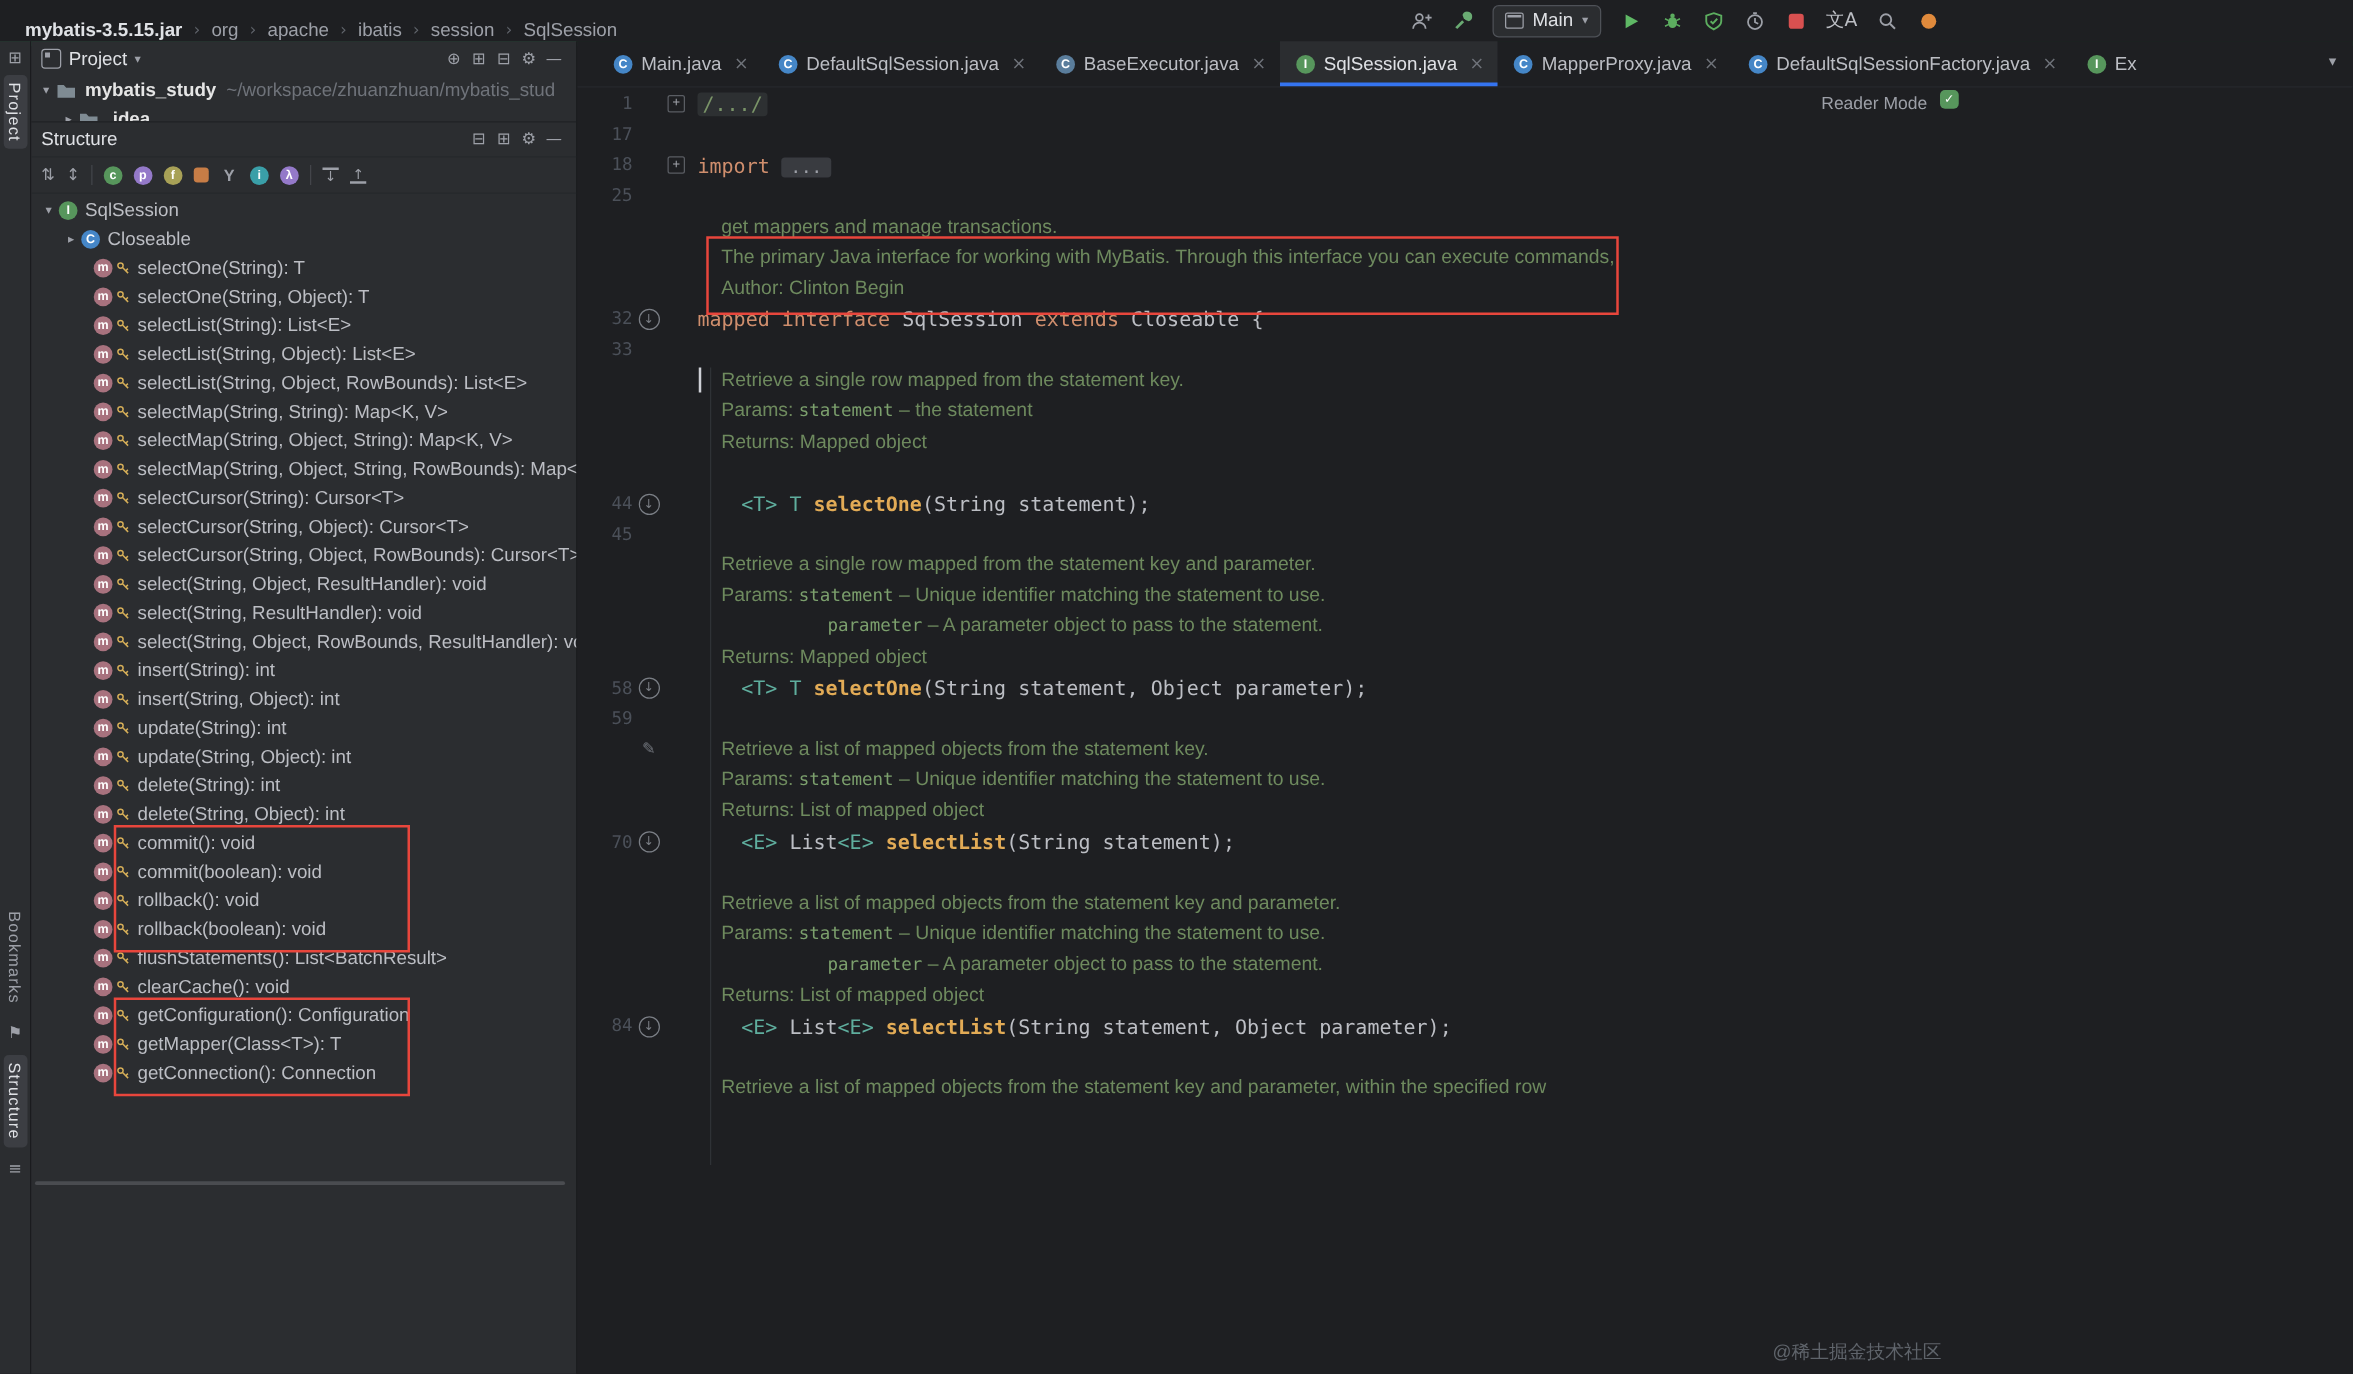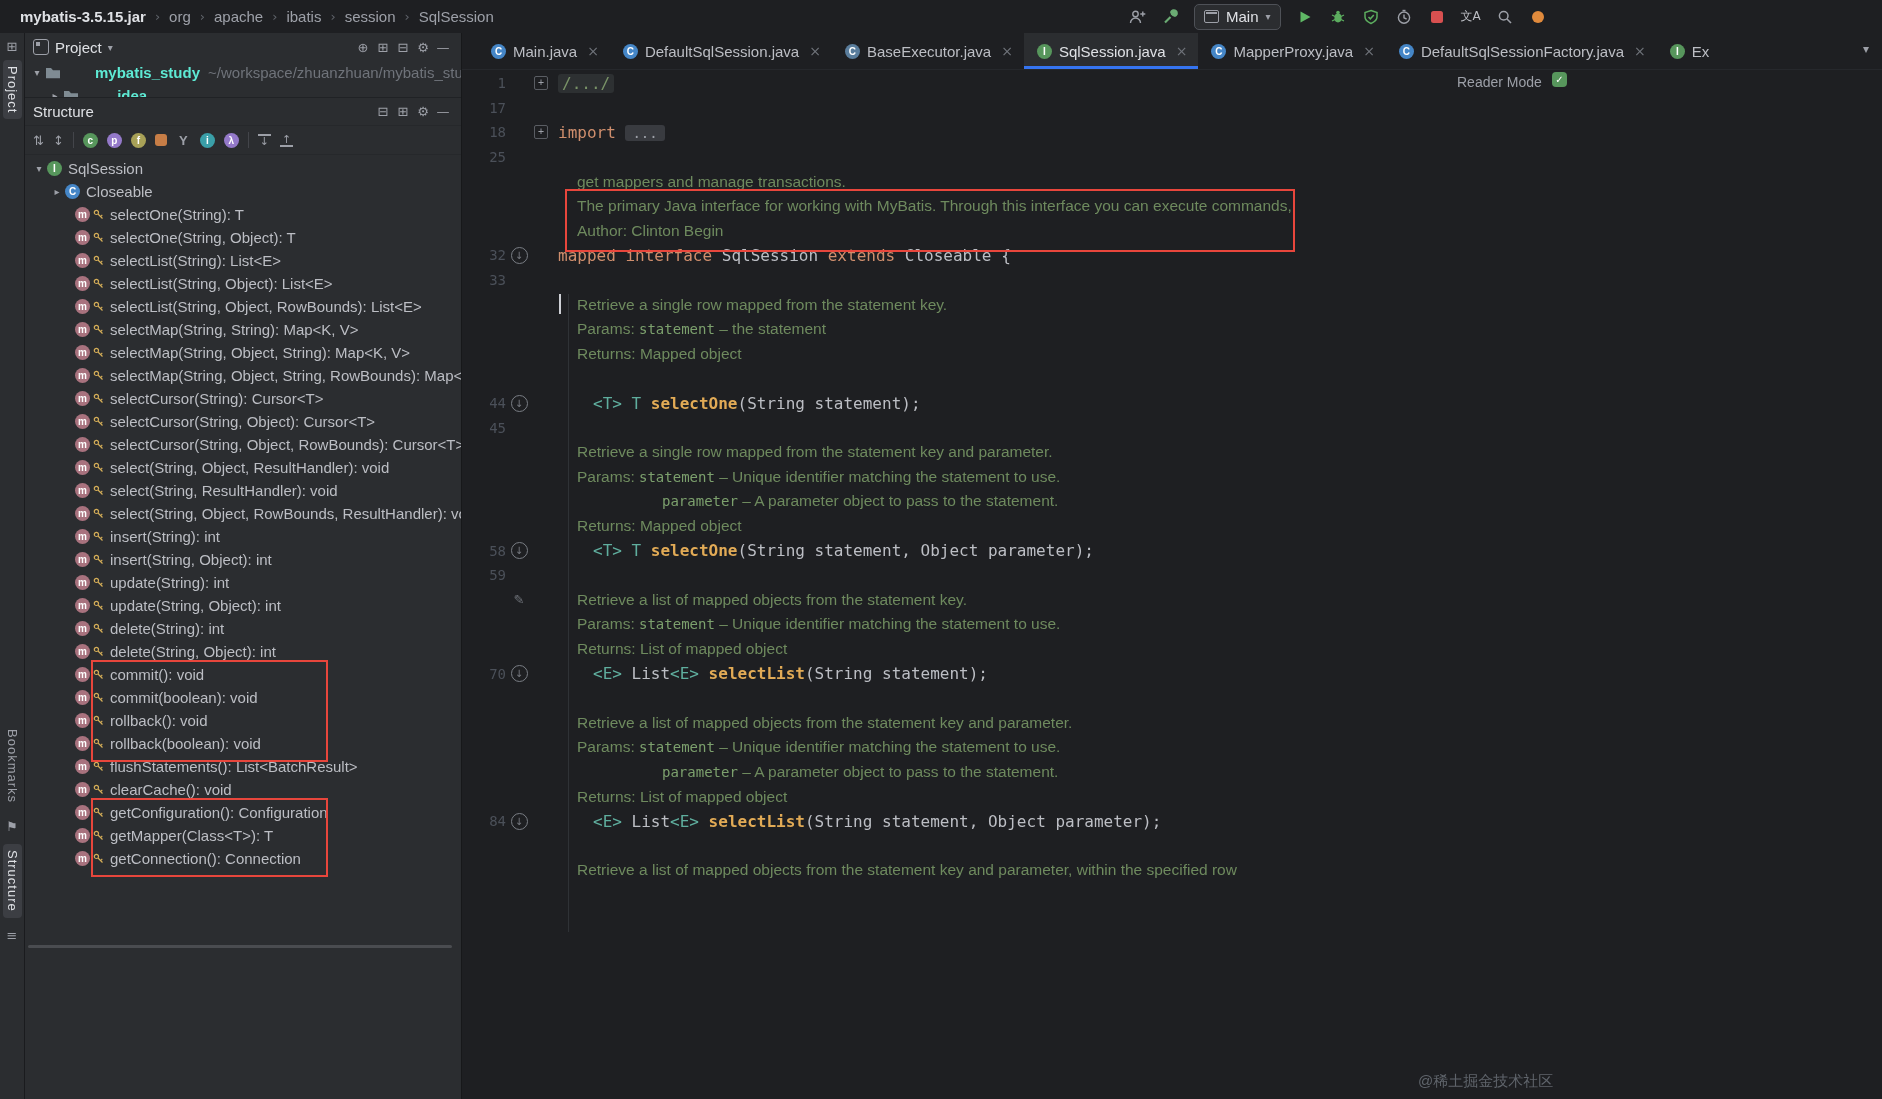--- a/index.html
+++ b/index.html
@@ -5,34 +5,34 @@
   html,body{margin:0;padding:0;}
   body{
     width:1882px;height:1099px;position:relative;overflow:hidden;
     background:#1e1f22;color:#bcbec4;
     font-family:"Liberation Sans",sans-serif;font-size:15px;
   }
   .g{font-family:"DejaVu Sans",sans-serif;}
 
   
   .titlebar{position:absolute;top:0;left:0;right:0;height:33px;background:#1e1f22;
-    border-bottom:4px solid #14532d;display:flex;align-items:center;}
+    border-bottom:4px solid #14532d;display:flex;align-items:flex-end;}
   .breadcrumbs{margin-left:20px;display:flex;align-items:center;gap:9px;color:#9da0a8;}
   .breadcrumbs .crumb.first{color:#dfe1e5;font-weight:bold;}
   .crumb-sep{color:#60646b;font-size:13px;}
   .tb-icons{position:absolute;left:1128px;top:0;height:33px;display:flex;align-items:center;gap:15px;}
   .tbi{display:inline-flex;align-items:center;justify-content:center;width:18px;height:18px;}
   .run-widget{display:inline-flex;align-items:center;gap:7px;height:24px;padding:0 9px;
     border:1px solid #4e5157;border-radius:5px;background:#2b2d30;color:#dfe1e5;}
   .win-ico{width:13px;height:11px;border:1.4px solid #9da0a8;border-radius:2px;position:relative;}
   .win-ico:before{content:"";position:absolute;left:1px;right:1px;top:1px;height:2px;background:#9da0a8;}
   .pill-chev{color:#9da0a8;font-size:10px;}
   .stop-sq{width:12px;height:12px;border-radius:2.5px;background:#d85050;}
   .status-dot{width:12px;height:12px;border-radius:50%;background:#e08a3c;}
-  .translate{font-size:12px;color:#bcbec4;white-space:nowrap;}
+  .translate{font-size:15px;color:#bcbec4;white-space:nowrap;}
 
   
   .strip{position:absolute;left:0;top:33px;bottom:0;width:24px;background:#2b2d30;
     border-right:1px solid #1a1b1e;display:flex;flex-direction:column;align-items:center;}
   .strip-label{writing-mode:vertical-rl;font-size:13px;color:#9da0a8;letter-spacing:1px;
     padding:6px 2px;border-radius:4px;}
   .strip-label.active{background:#3c3e43;color:#dfe1e5;}
   .strip-top{margin-top:6px;display:flex;flex-direction:column;align-items:center;gap:6px;}
   .strip-bottom{position:absolute;top:690px;display:flex;flex-direction:column;align-items:center;gap:10px;}
   .strip-ico{color:#9da0a8;font-size:13px;}
@@ -43,21 +43,21 @@
   .panel-header{height:28px;display:flex;align-items:center;padding:0 8px;gap:6px;color:#dfe1e5;}
   .panel-header .spacer{flex:1;}
   .hdr-ico{color:#9da0a8;font-size:13px;width:20px;text-align:center;cursor:default;}
   .proj-ico{width:14px;height:14px;border:1.4px solid #9da0a8;border-radius:3px;position:relative;}
   .proj-ico:before{content:"";position:absolute;left:2px;top:2px;width:4px;height:4px;background:#9da0a8;}
   .chev-small{color:#9da0a8;font-size:10px;}
 
   .proj-section{position:absolute;top:0;left:0;right:0;height:64px;overflow:hidden;}
   .proj-rows{overflow:hidden;height:36px;}
   .prow{height:23px;display:flex;align-items:center;white-space:nowrap;}
-  .prow .name{color:#5eead4;font-weight:bold;margin-right:8px;margin-left:27px;}
+  .prow .name{color:#e5e5e5;font-weight:bold;margin-right:8px;}
   .prow .path{color:#6f737a;}
   .tchev{width:16px;text-align:center;color:#9da0a8;font-size:10px;flex:none;}
 
   .struct-section{position:absolute;top:64px;left:0;right:0;bottom:0;border-top:1px solid #202225;}
   .struct-header{height:27px;display:flex;align-items:center;padding:0 8px;color:#dfe1e5;border-bottom:1px solid #26282b;}
   .struct-header .spacer{flex:1;}
   .struct-toolbar{height:28px;display:flex;align-items:center;gap:9px;padding:0 8px;border-bottom:1px solid #26282b;}
   .vsep{width:1px;height:16px;background:#43454a;}
   .badge{width:15px;height:15px;border-radius:50%;color:#fff;font-size:10px;font-weight:bold;
     display:inline-flex;align-items:center;justify-content:center;}

